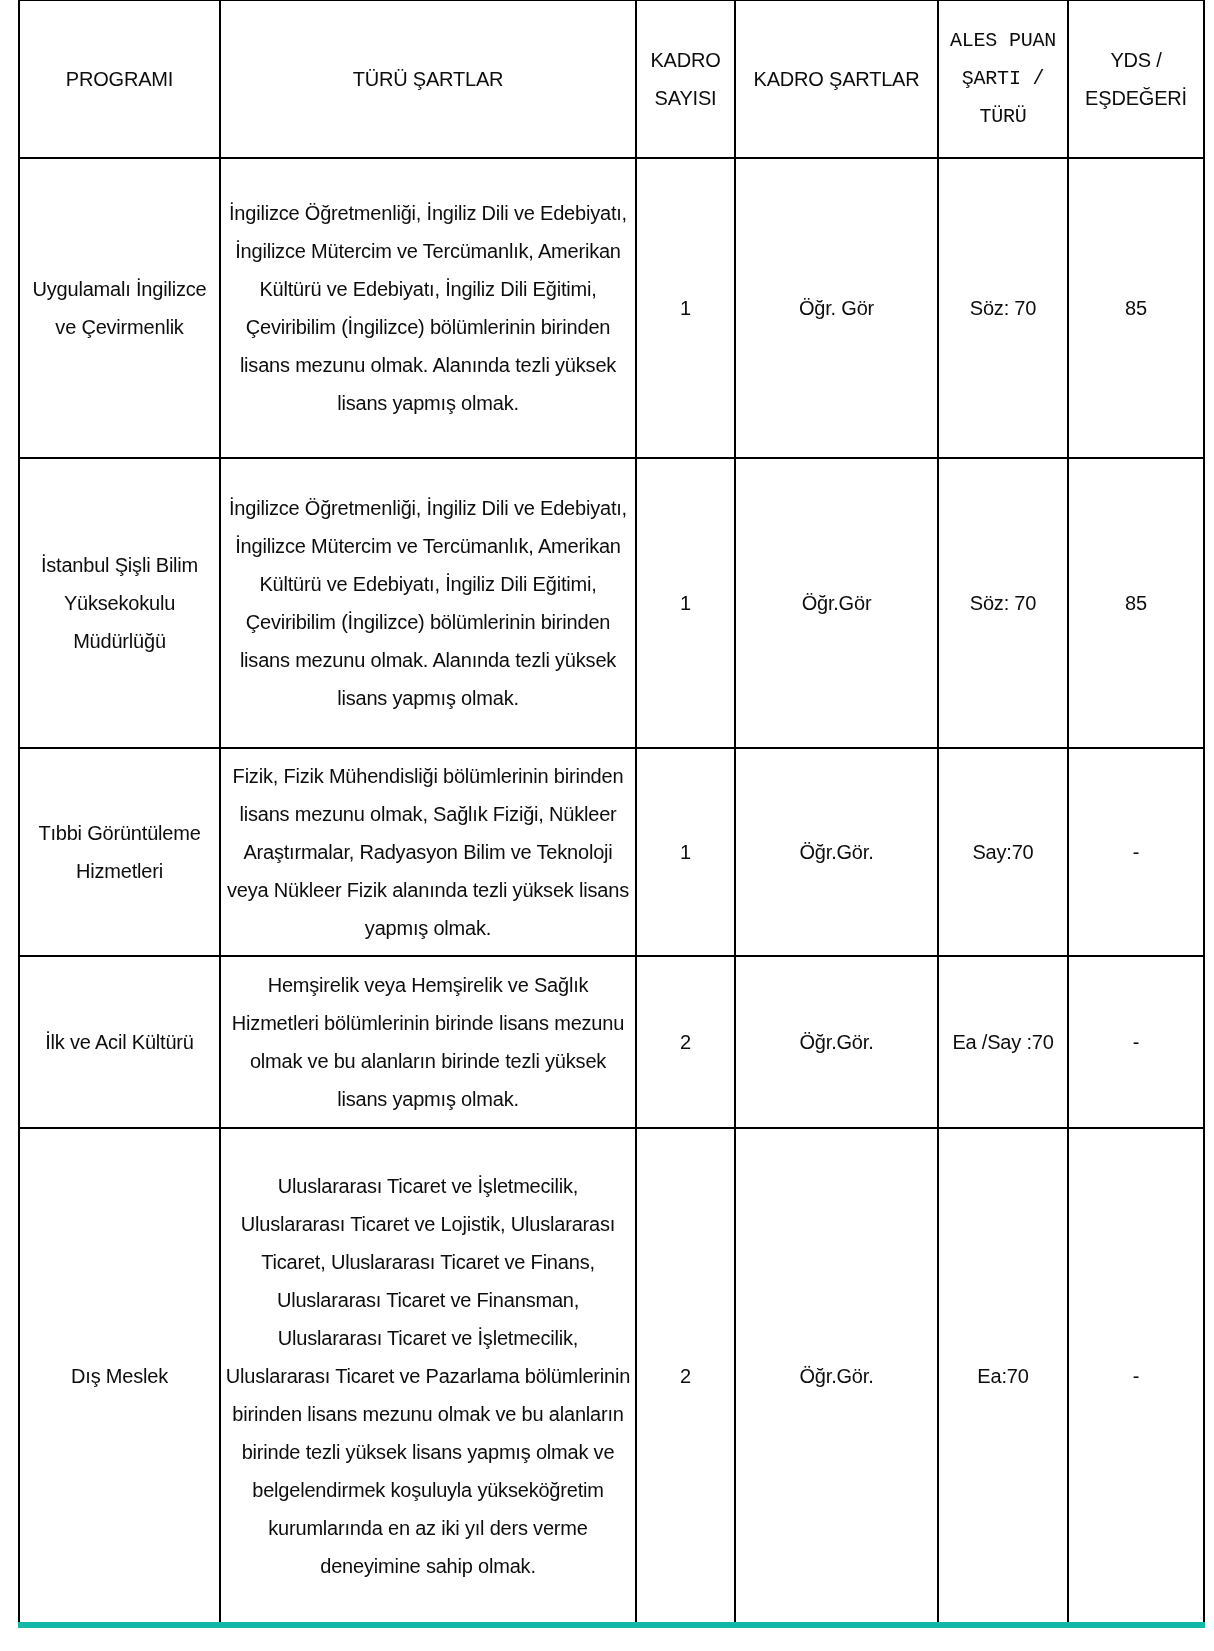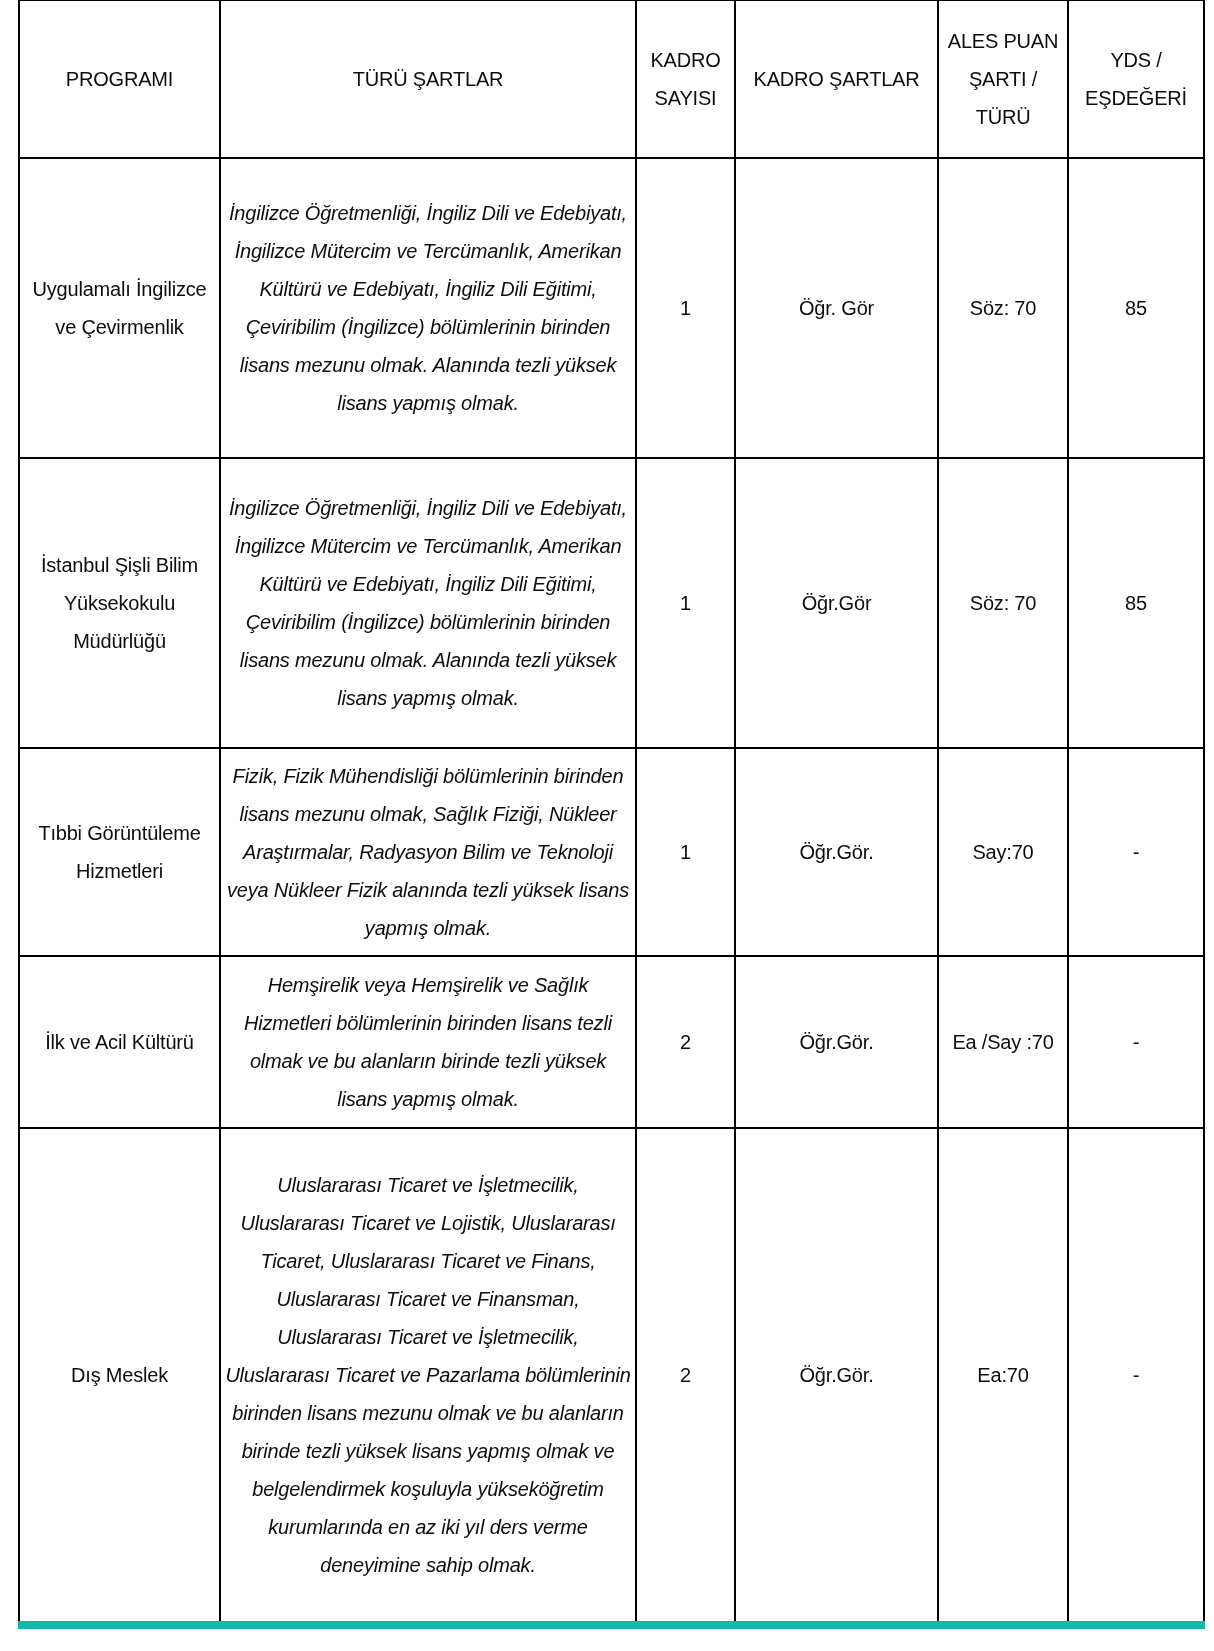--- a/index.html
+++ b/index.html
@@ -43,30 +43,29 @@
     text-align: center;
     padding: 2px 4px;
     overflow: hidden;
   }
   tr.header-row { height: 158px; }
   tr.r1 { height: 300px; }
   tr.r2 { height: 290px; }
   tr.r3 { height: 208px; }
   tr.r4 { height: 172px; }
   tr.r5 { height: 497px; }
-  tr.r5 td, tr.r5 th { border-bottom: 8px solid #14b8a6; }
+  tr.r5 td, tr.r5 th { border-bottom: 6px solid #14b8a6; }
 
-  th.h-ales { padding: 0 22px; }
+  th.h-ales { padding: 0 22px; font-family: Liberation Mono, monospace; }
   th.h-yds  { padding: 0 6px; }
 
   td.cell-sartlar {
     text-align: justify;
     vertical-align: top;
     padding: 2px 8px 2px 10px;
-    font-style: italic;
   }
   td.cell-program { padding: 2px 10px; }
 </style>
 </head>
 <body>
 
 <div class="page">
   <table class="jobs">
     <colgroup>
       <col class="c-program">
@@ -108,21 +107,21 @@
         <td class="cell-program">Tıbbi Görüntüleme Hizmetleri</td>
         <td class="cell-sartlar">Fizik, Fizik Mühendisliği bölümlerinin birinden lisans mezunu olmak, Sağlık Fiziği, Nükleer Araştırmalar, Radyasyon Bilim ve Teknoloji veya Nükleer Fizik alanında tezli yüksek lisans yapmış olmak.</td>
         <td>1</td>
         <td>Öğr.Gör.</td>
         <td>Say:70</td>
         <td>-</td>
       </tr>
 
       <tr class="r4">
         <td class="cell-program">İlk ve Acil Kültürü</td>
-        <td class="cell-sartlar">Hemşirelik veya Hemşirelik ve Sağlık Hizmetleri bölümlerinin birinden lisans tezli olmak ve bu alanların birinde tezli yüksek lisans yapmış olmak.</td>
+        <td class="cell-sartlar">Hemşirelik veya Hemşirelik ve Sağlık Hizmetleri bölümlerinin birinde lisans mezunu olmak ve bu alanların birinde tezli yüksek lisans yapmış olmak.</td>
         <td>2</td>
         <td>Öğr.Gör.</td>
         <td>Ea /Say :70</td>
         <td>-</td>
       </tr>
 
       <tr class="r5">
         <td class="cell-program">Dış Meslek</td>
         <td class="cell-sartlar">Uluslararası Ticaret ve İşletmecilik, Uluslararası Ticaret ve Lojistik, Uluslararası Ticaret, Uluslararası Ticaret ve Finans, Uluslararası Ticaret ve Finansman, Uluslararası Ticaret ve İşletmecilik, Uluslararası Ticaret ve Pazarlama bölümlerinin birinden lisans mezunu olmak ve bu alanların birinde tezli yüksek lisans yapmış olmak ve belgelendirmek koşuluyla yükseköğretim kurumlarında en az iki yıl ders verme deneyimine sahip olmak.</td>
         <td>2</td>

